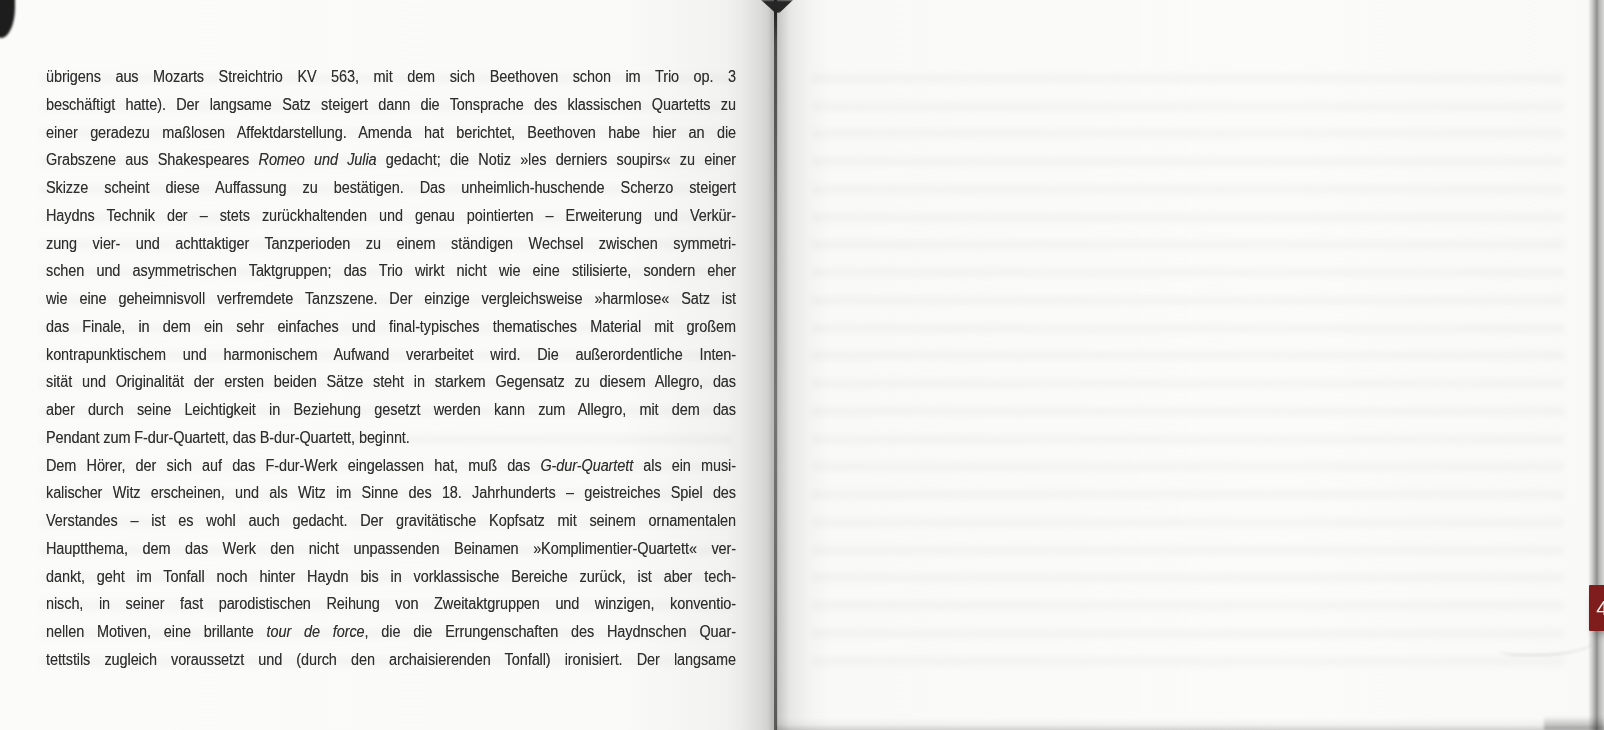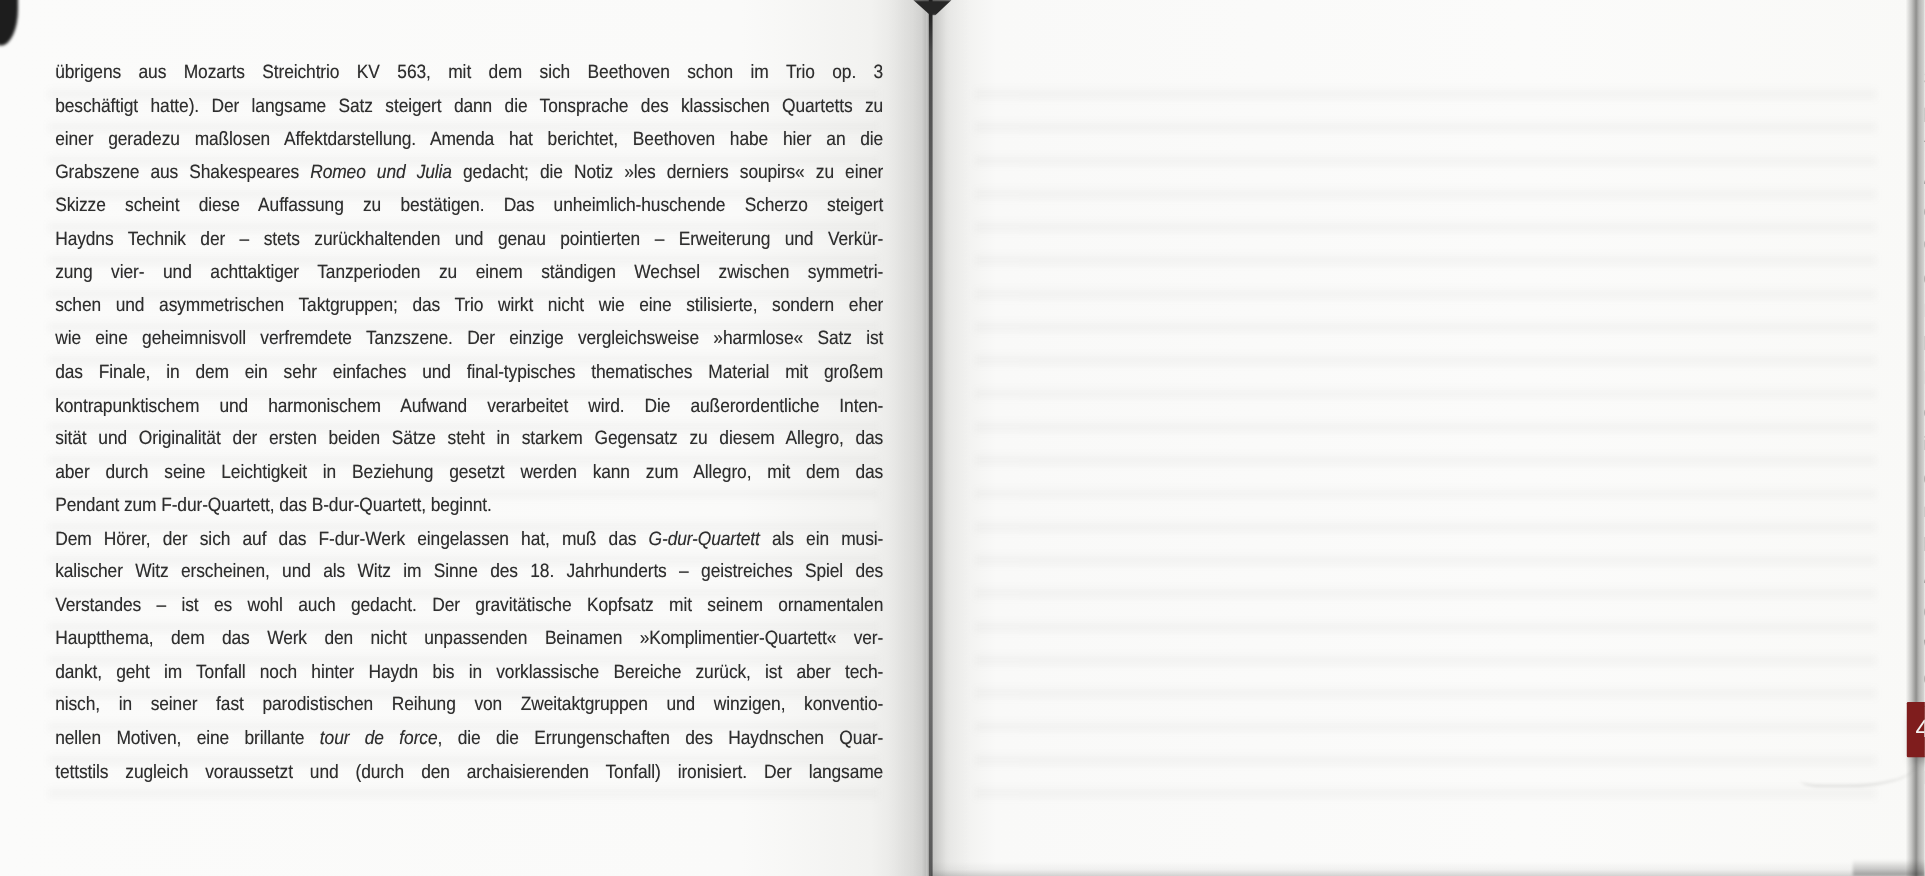--- a/index.html
+++ b/index.html
@@ -10,21 +10,21 @@
   }
   .page{position:absolute;top:0;bottom:0;}
   .page-left{left:0;width:772px;
     background:linear-gradient(to right,#fbfbfa 0%,#fafaf9 80%,#f2f2f0 94%,#e3e3e1 98.5%,#d8d8d6 100%);}
   .page-right{left:772px;width:832px;
     background:linear-gradient(to right,#dcdcda 0%,#efefed 2.5%,#f9f9f8 7%,#fbfbfa 60%,#f9f9f7 100%);}
   
   .ghost{position:absolute;left:40px;right:40px;top:60px;bottom:60px;
     background:repeating-linear-gradient(to bottom,rgba(110,110,110,0.045) 0 9px,rgba(110,110,110,0) 9px 27.75px);
     background-position:0 14px;filter:blur(2.5px);pointer-events:none;}
-  .textcol{position:absolute;}
+  .textcol{position:absolute;margin-top:16px;}
   .textcol-left{left:46px;top:47px;width:690px;}
   .textcol-right{left:831px;top:52px;width:680px;}
   .textinner{transform-origin:0 0;}
   .textinner-left{width:762px;transform:scaleX(0.9055);}
   .textinner-right{width:750px;transform:scaleX(0.9067);}
   .line{
     height:27.75px;line-height:27.75px;
     font-size:16px;color:#2e2e2e;
     text-align:justify;text-align-last:justify;
     white-space:nowrap;

